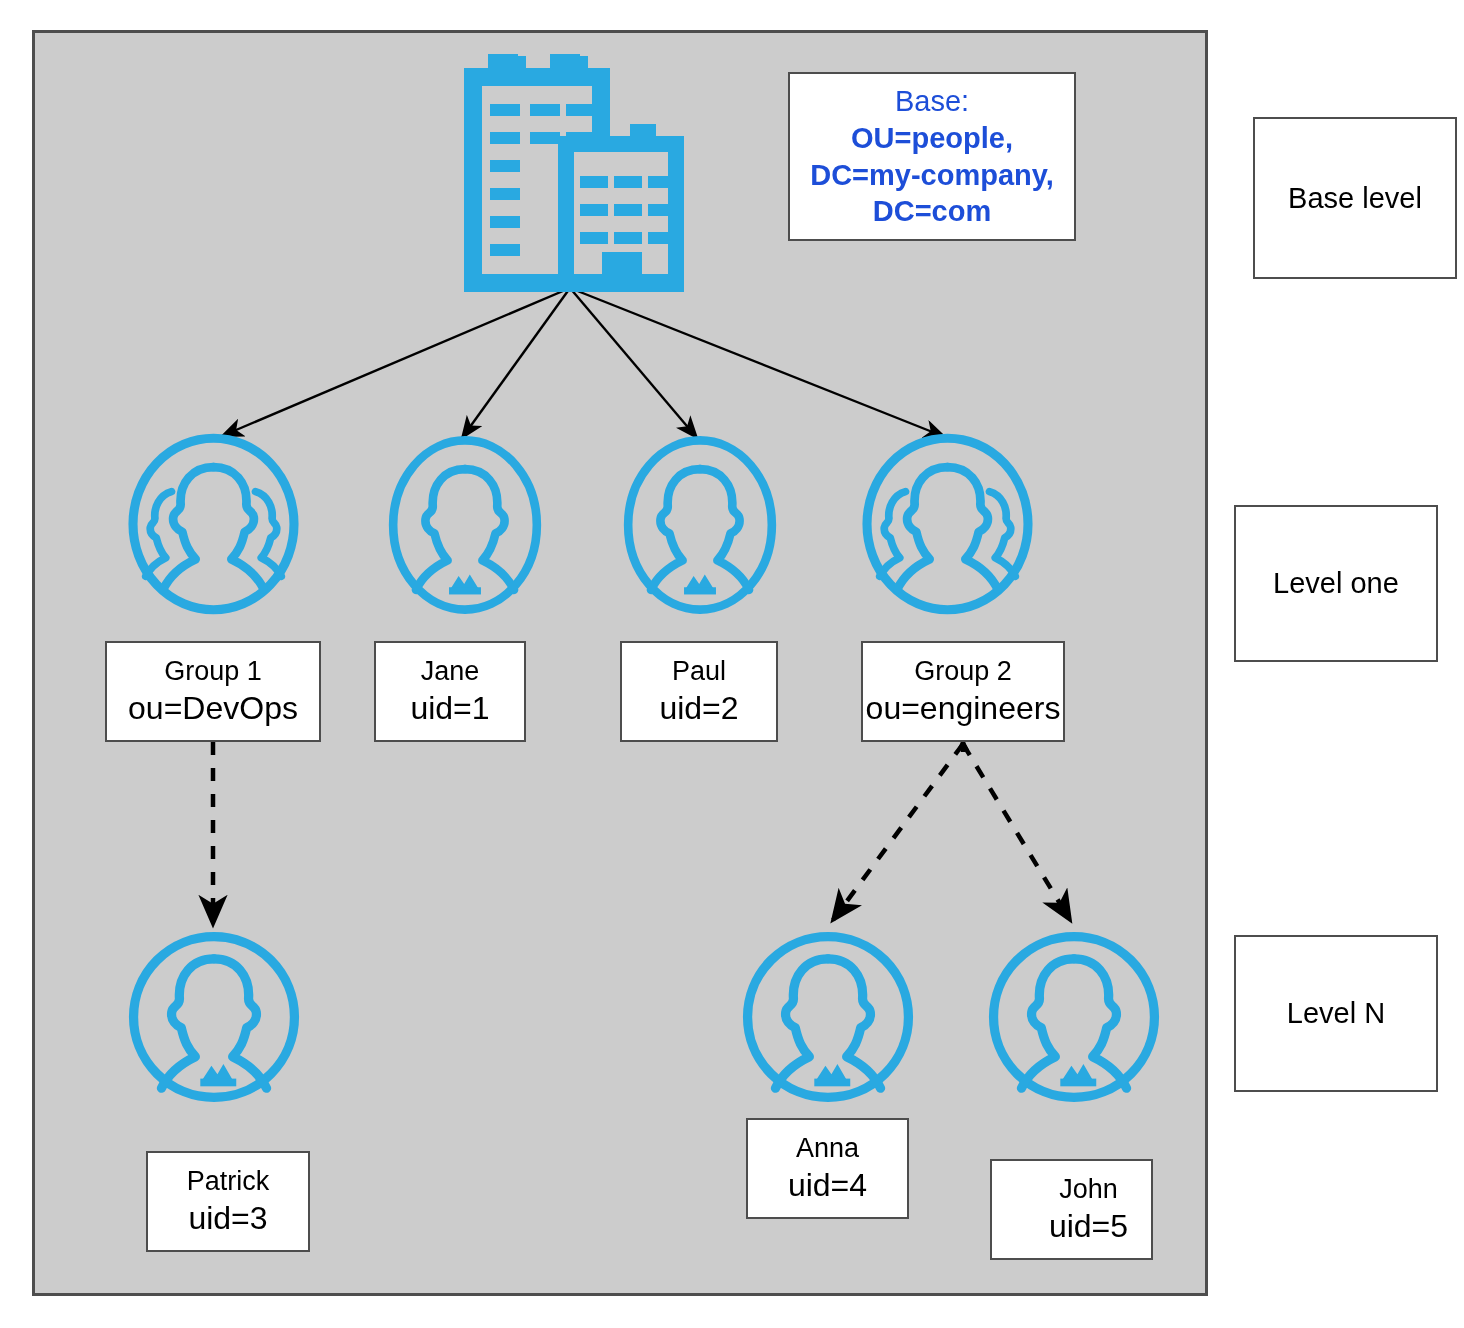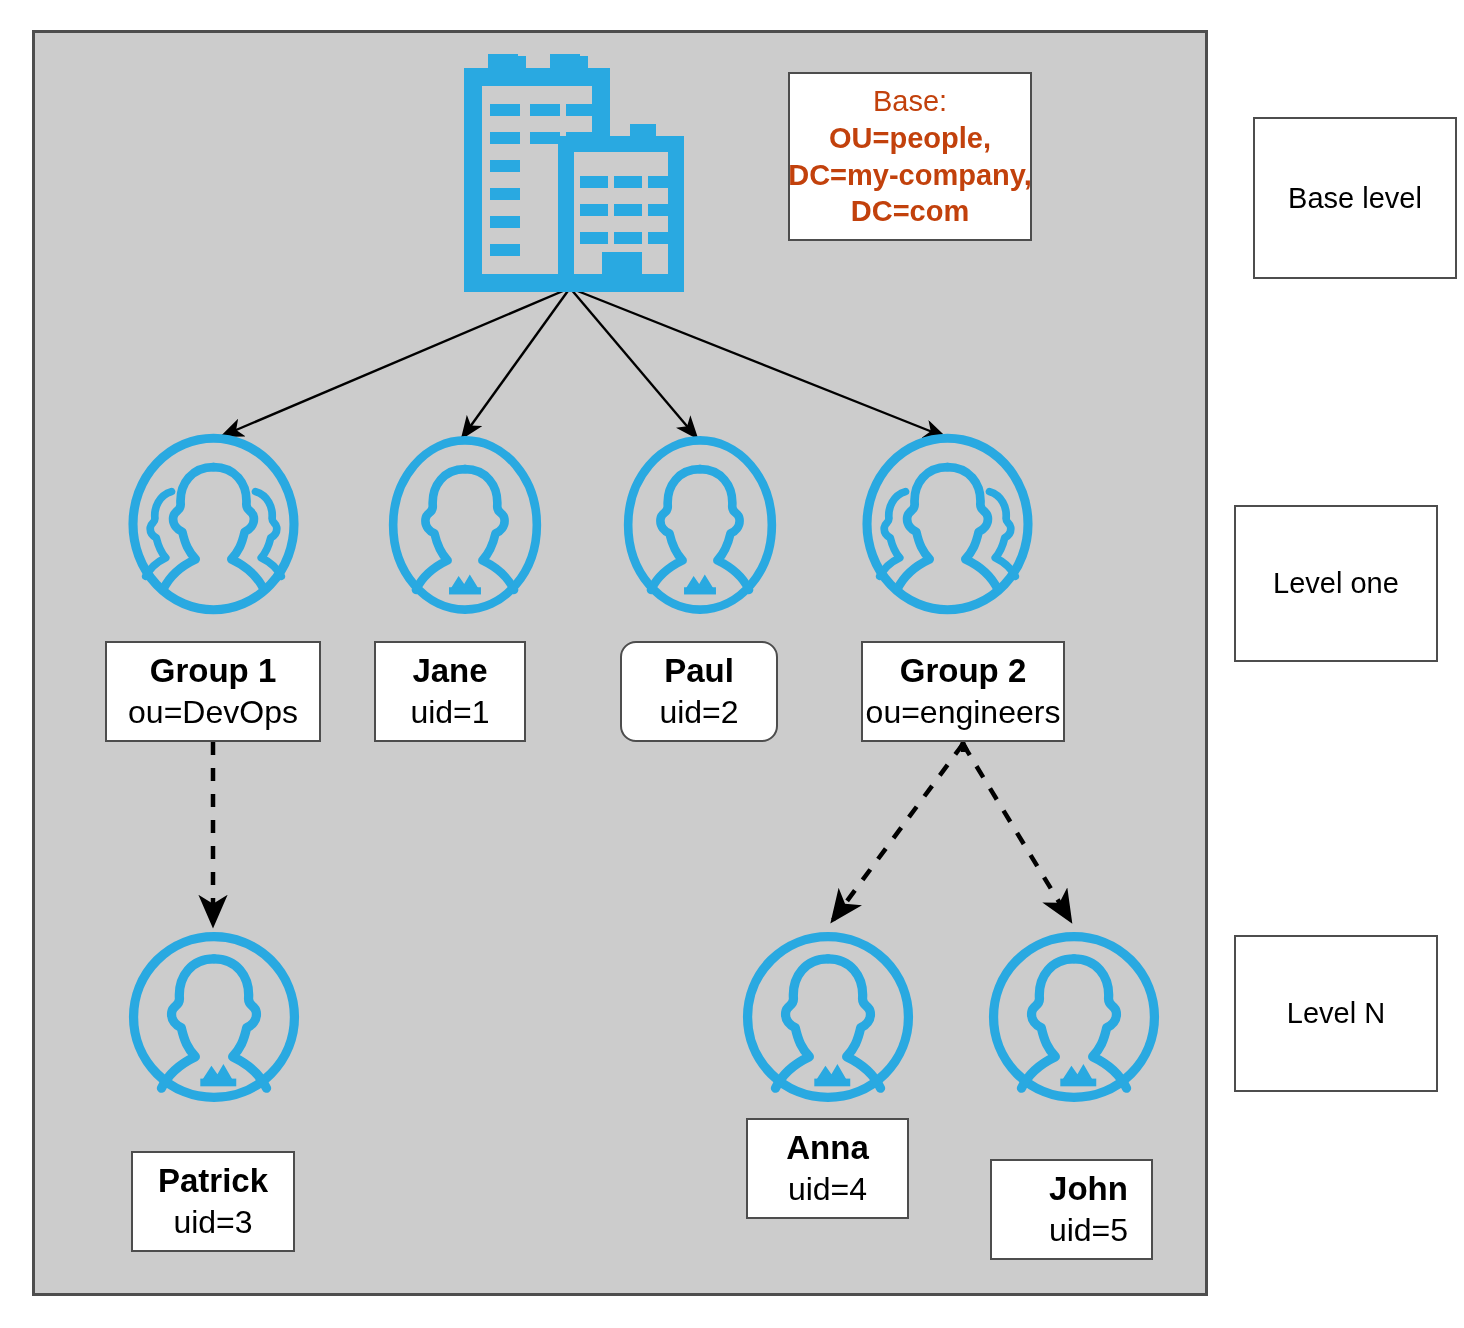--- a/index.html
+++ b/index.html
@@ -42,45 +42,45 @@
     border: 2px solid #4d4d4d;
     box-sizing: border-box;
     display: flex;
     flex-direction: column;
     align-items: center;
     justify-content: center;
     color: #000000;
     line-height: 1.28;
   }
   .lbox .ln1 {
-    font-size: 33px;
-    font-weight: 700;
+    font-size: 27px;
+    font-weight: 400;
     white-space: nowrap;
   }
   .lbox .ln2 {
     font-size: 32px;
     font-weight: normal;
     white-space: nowrap;
   }
   
   #base-box {
     position: absolute;
     left: 788px;
     top: 72px;
-    width: 244px;
+    width: 288px;
     height: 169px;
     background: #ffffff;
     border: 2px solid #4d4d4d;
     box-sizing: border-box;
     display: flex;
     flex-direction: column;
     align-items: center;
     justify-content: center;
     line-height: 1.26;
-    color: #c2410c;
+    color: #1d4ed8;
   }
   #base-box .bl-plain {
     font-size: 29px;
     font-weight: 400;
     white-space: nowrap;
   }
   #base-box .bl-bold {
     font-size: 29px;
     font-weight: bold;
     white-space: nowrap;
@@ -259,21 +259,21 @@
   <div class="lbox" style="left:105px; top:641px; width:216px; height:101px;">
     <span class="ln1">Group 1</span>
     <span class="ln2">ou=DevOps</span>
   </div>
 
   <div class="lbox" style="left:374px; top:641px; width:152px; height:101px;">
     <span class="ln1">Jane</span>
     <span class="ln2">uid=1</span>
   </div>
 
-  <div class="lbox" style="left:620px; top:641px; width:158px; height:101px;border-radius:16px;">
+  <div class="lbox" style="left:620px; top:641px; width:158px; height:101px;">
     <span class="ln1">Paul</span>
     <span class="ln2">uid=2</span>
   </div>
 
   <div class="lbox" style="left:861px; top:641px; width:204px; height:101px;">
     <span class="ln1">Group 2</span>
     <span class="ln2">ou=engineers</span>
   </div>
 
   <div class="icon-wrap" style="left:128px; top:928px;">
@@ -311,21 +311,21 @@
       </g>
       <g fill="none" stroke="#29a9e1" stroke-width="5.4" stroke-linecap="round" stroke-linejoin="round">
         <path d="M50 18 c-13 0 -21 10 -20.2 23 c0.3 5 -3.9 3.7 -4.5 8.2 c-0.7 4.8 2.8 7.8 5.6 9.1 c1.7 7.6 3.7 12 8.2 16.9 c-9.7 4.6 -16.2 10.8 -19.8 18.4"></path>
         <path d="M50 18 c13 0 21 10 20.2 23 c-0.3 5 3.9 3.7 4.5 8.2 c0.7 4.8 -2.8 7.8 -5.6 9.1 c-1.7 7.6 -3.7 12 -8.2 16.9 c9.7 4.6 16.2 10.8 19.8 18.4"></path>
       </g>
       <path d="M43 89 l5.5 -8.5 l3.5 5 l3.5 -6 l5.5 9.5 z" fill="#29a9e1"></path>
       <rect x="42" y="88" width="21" height="4.5" fill="#29a9e1"></rect>
     </svg>
   </div>
 
-  <div class="lbox" style="left:131px; top:1151px; width:164px; height:101px;">
+  <div class="lbox" style="left:146px; top:1151px; width:164px; height:101px;">
     <span class="ln1">Patrick</span>
     <span class="ln2">uid=3</span>
   </div>
 
   <div class="lbox" style="left:746px; top:1118px; width:163px; height:101px;">
     <span class="ln1">Anna</span>
     <span class="ln2">uid=4</span>
   </div>
 
   <div class="lbox" style="left:990px; top:1159px; width:163px; height:101px;padding-left:34px;">

